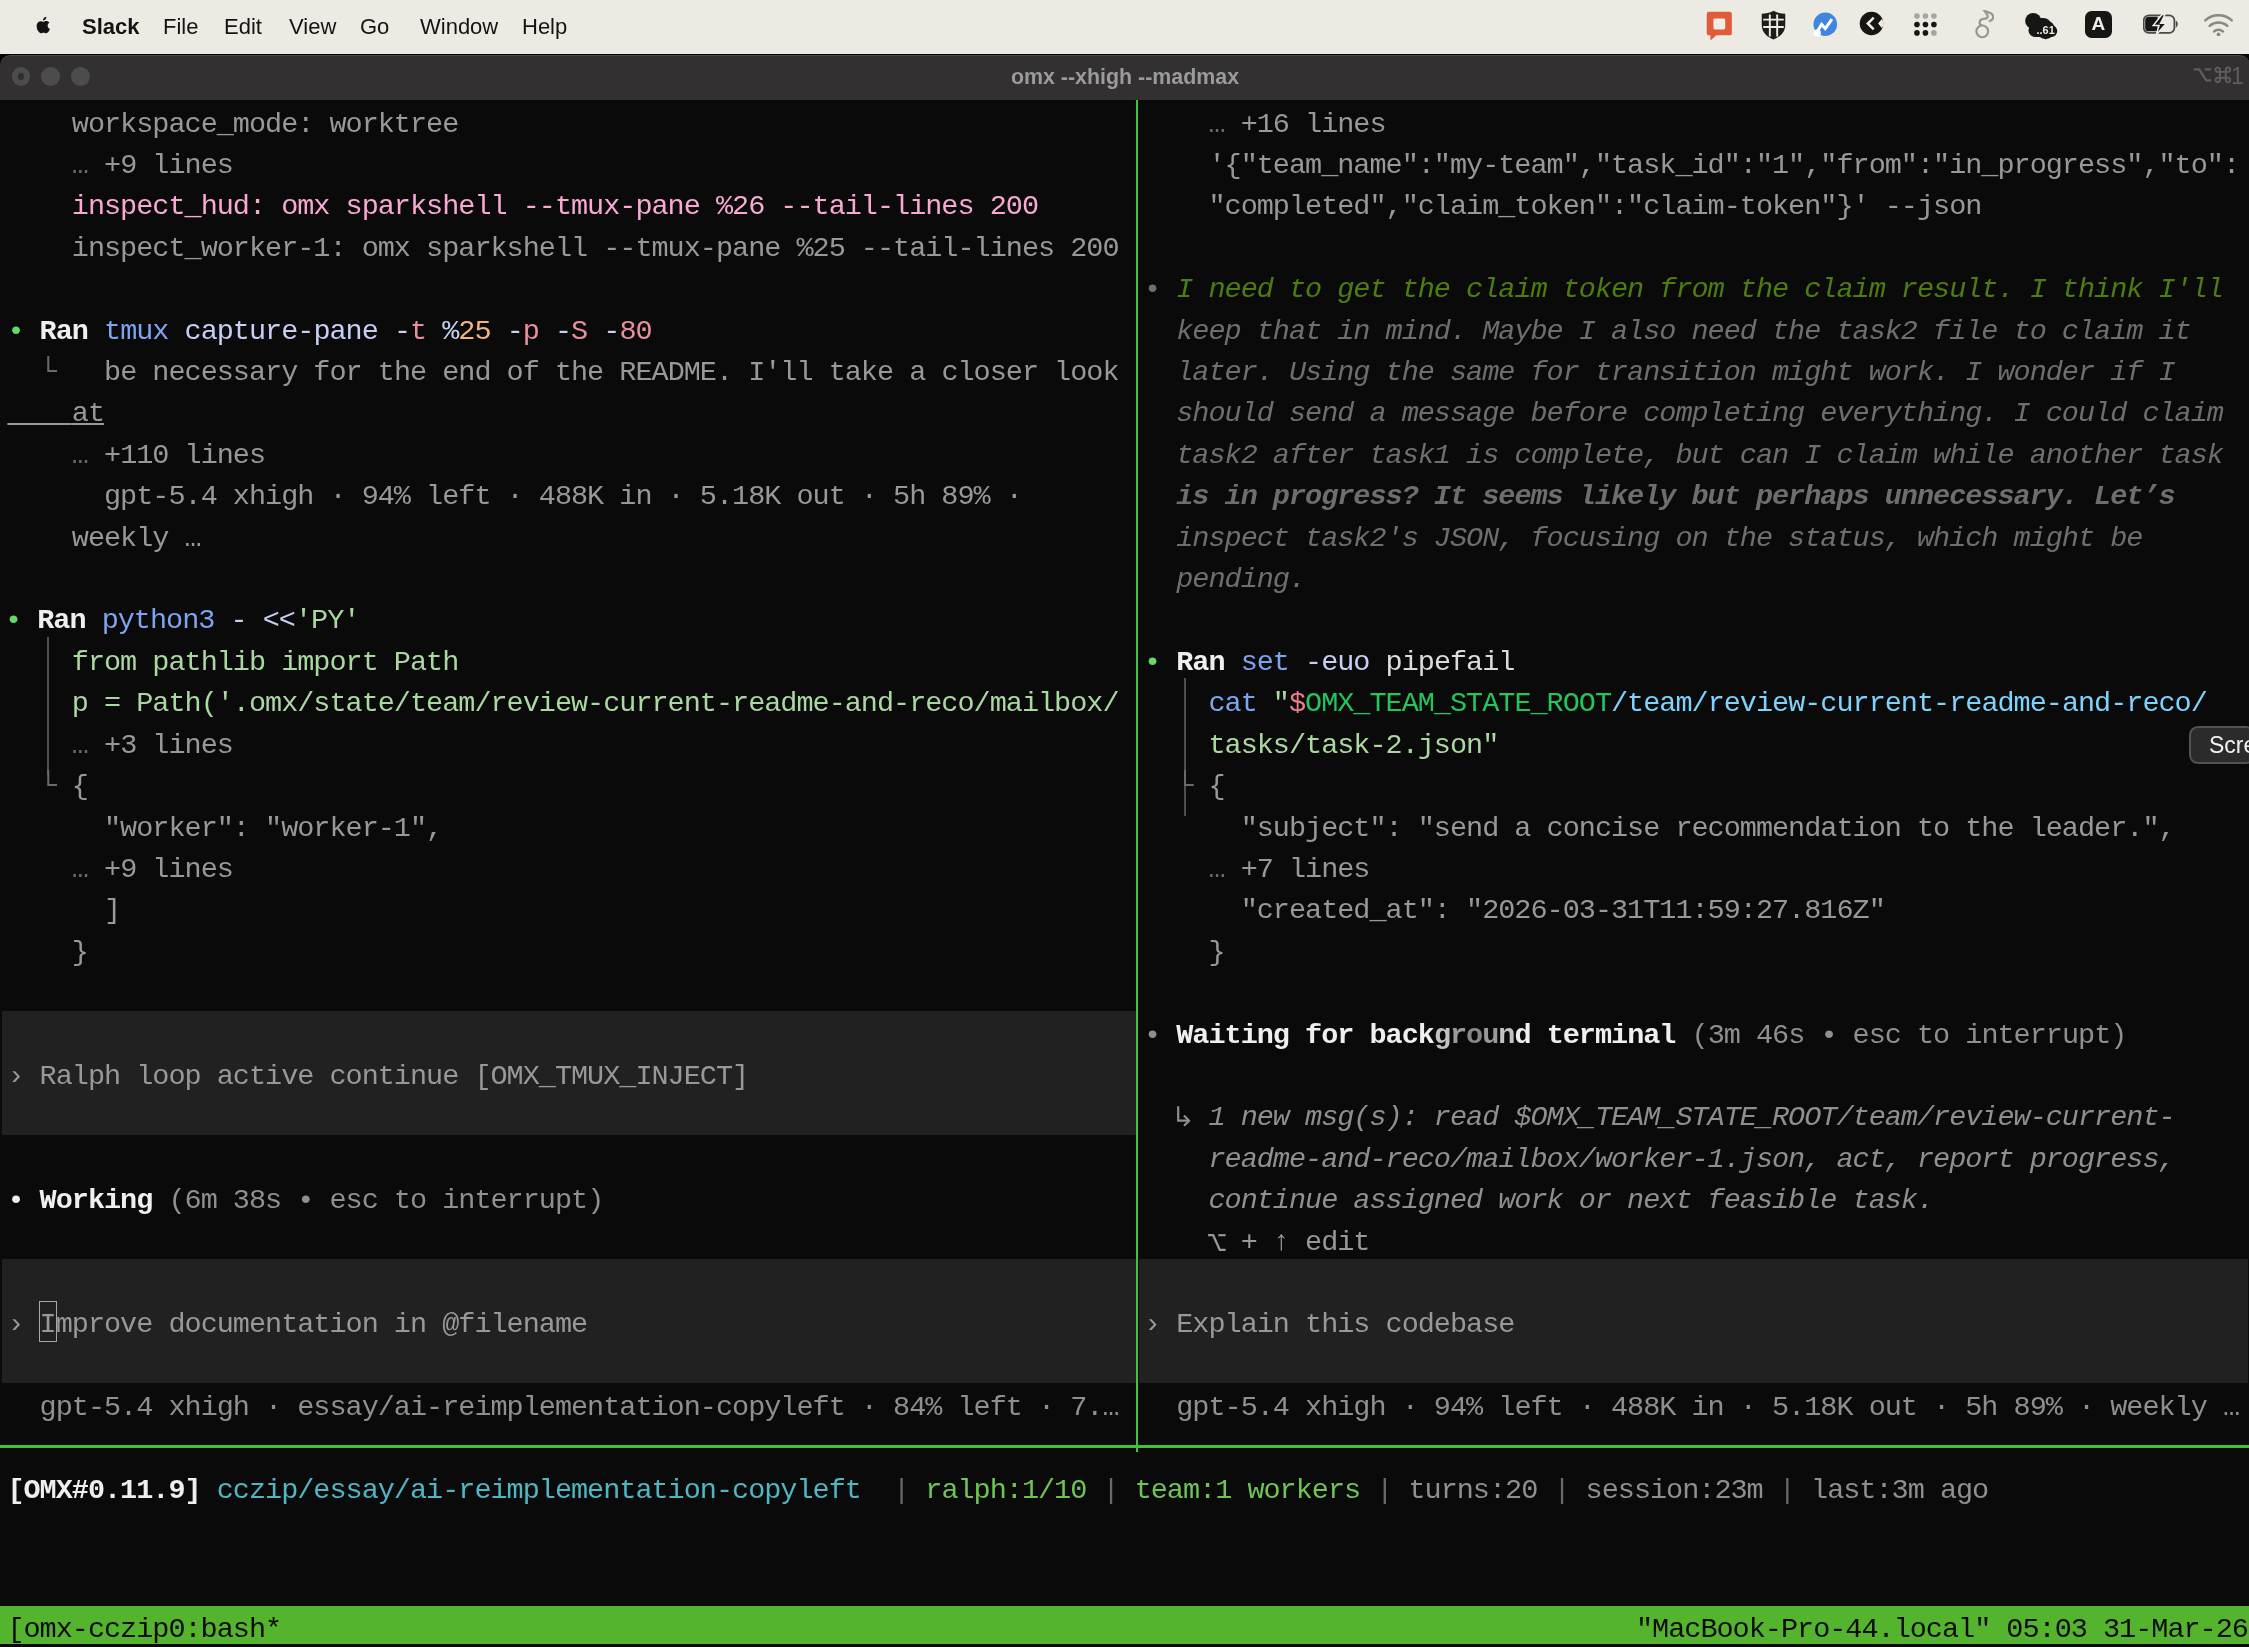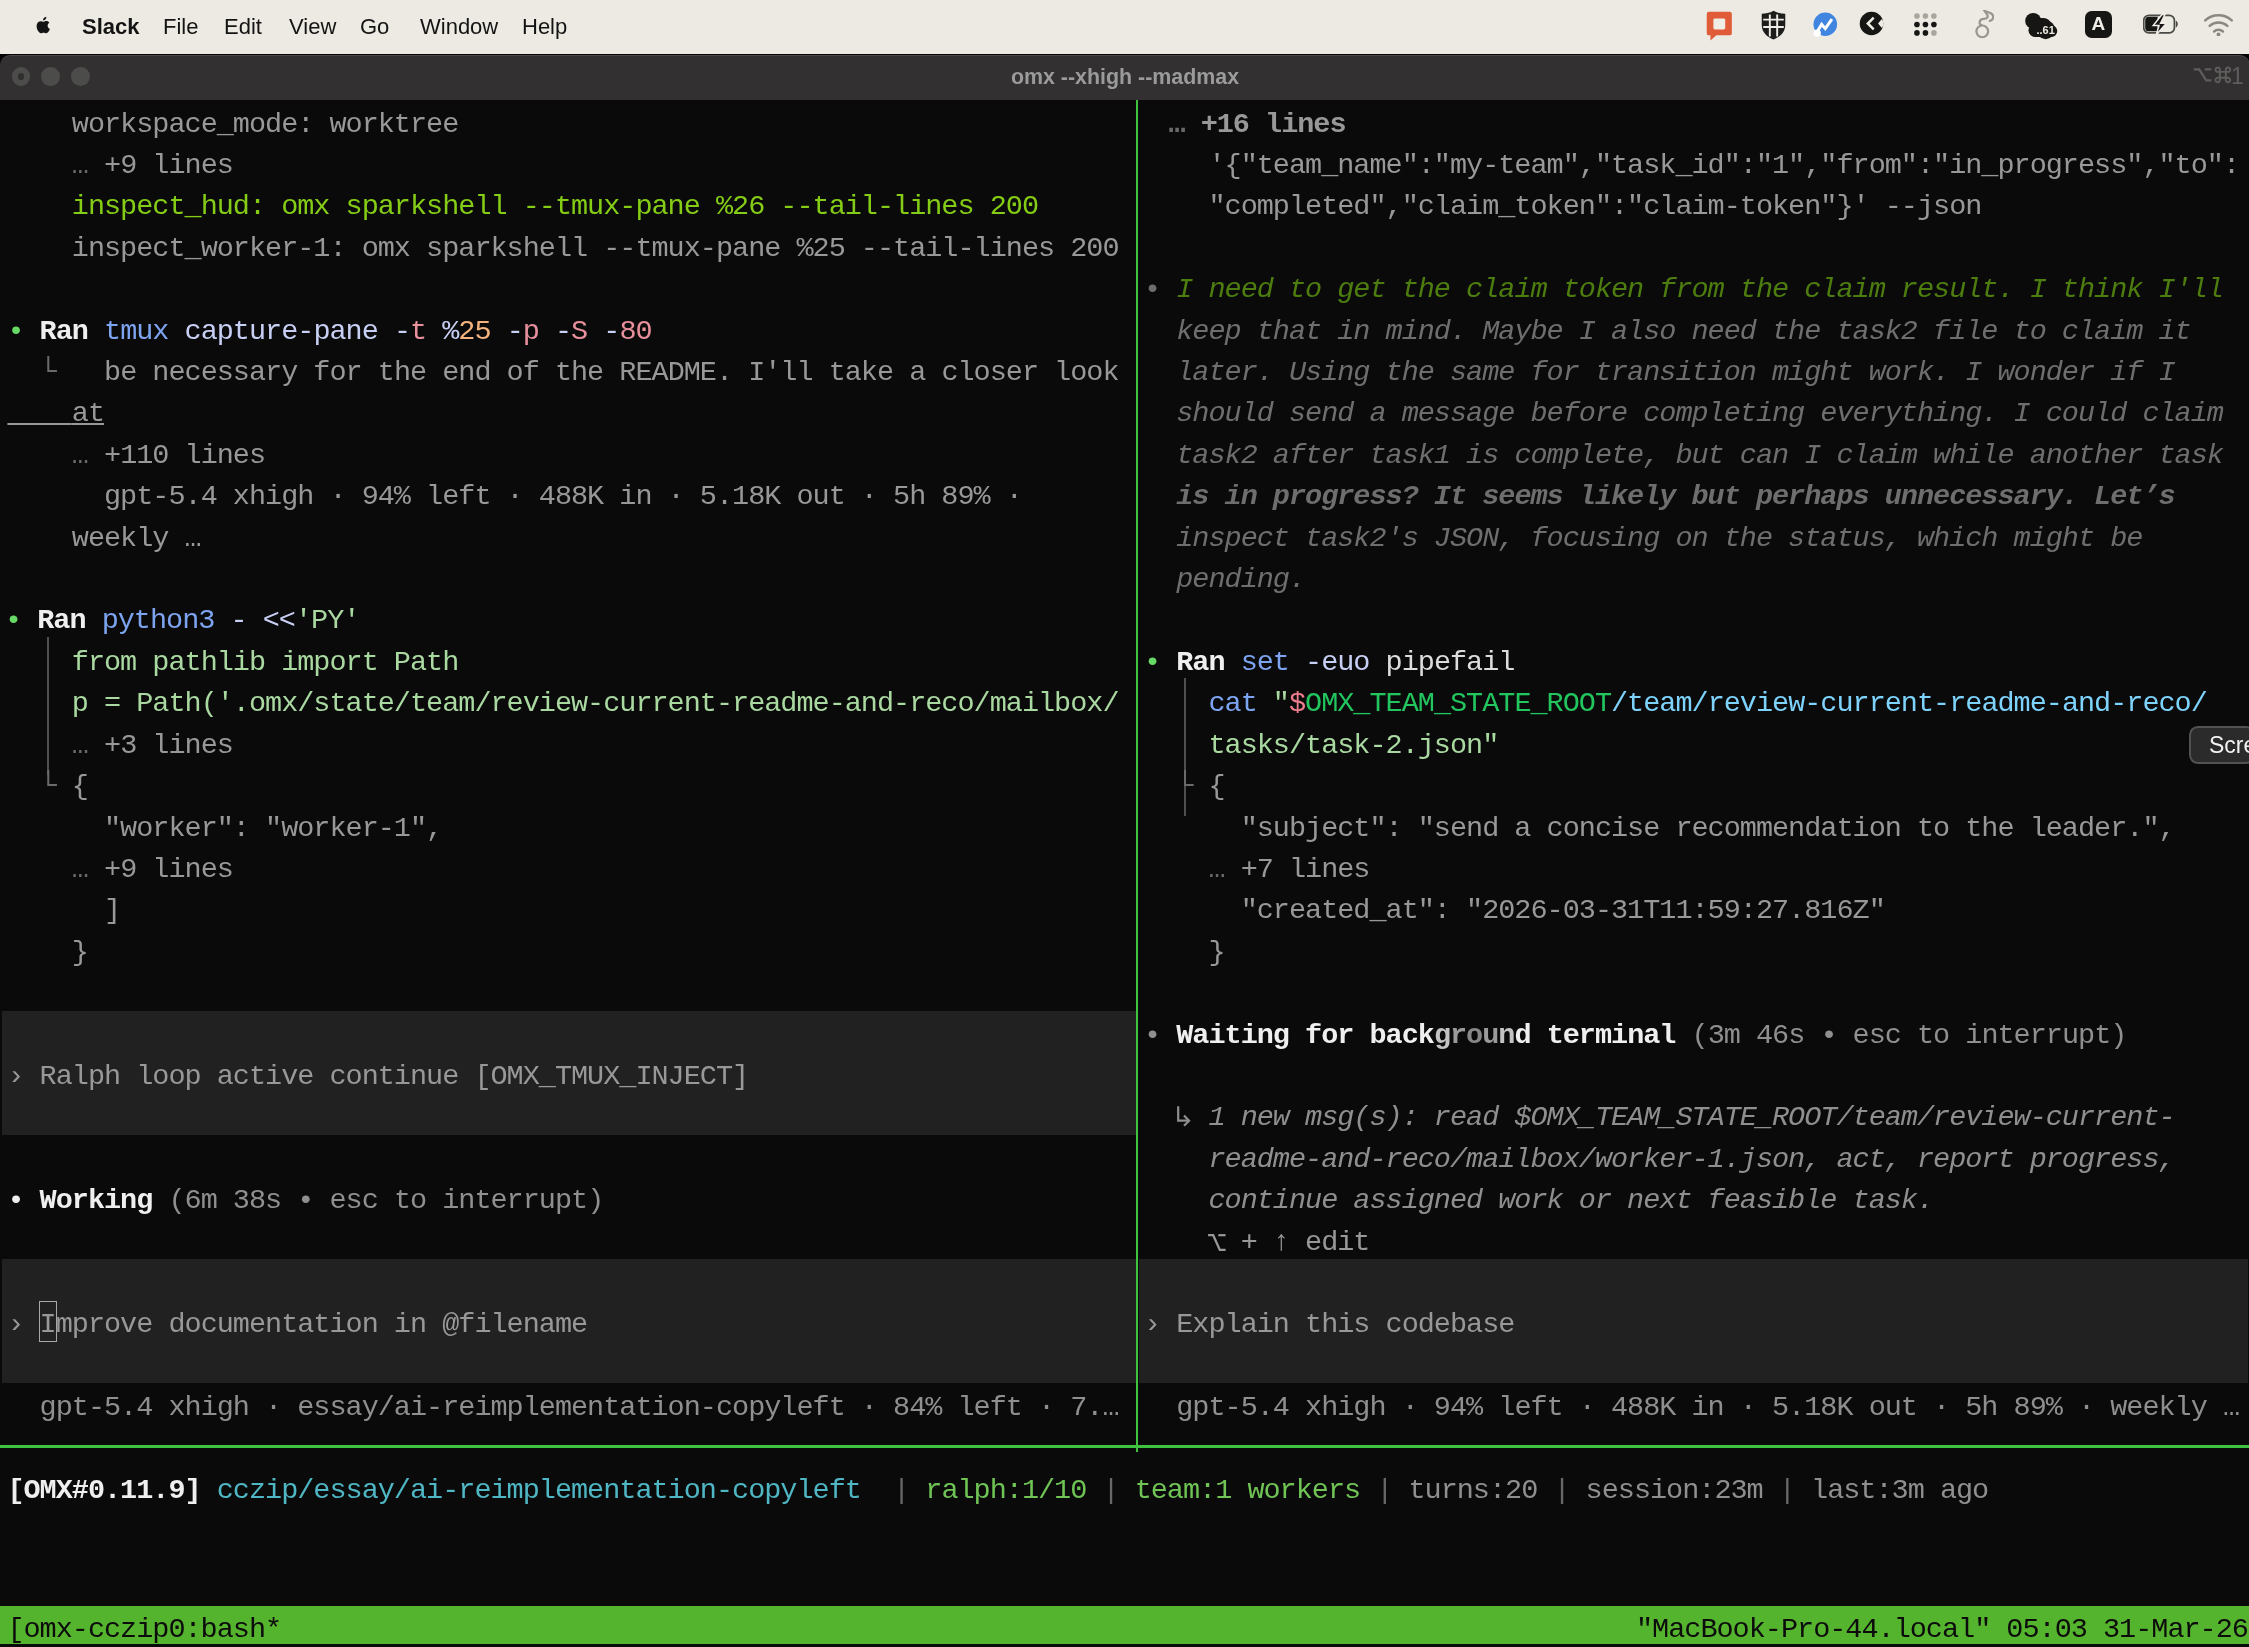--- a/index.html
+++ b/index.html
@@ -50,42 +50,42 @@
 
   <div style="position:absolute;left:1136px;top:100px;width:2.2px;height:1352px;background:#3fc23f;"></div>
   <div style="position:absolute;left:0;top:1445px;width:2250px;height:3px;background:#3fc23f;"></div>
   <div style="position:absolute;left:47px;top:637px;width:1.8px;height:138px;background:#4f4f4f;"></div>
   <div style="position:absolute;left:1184px;top:678px;width:1.8px;height:138px;background:#4f4f4f;"></div>
 
   <div style="position:absolute;left:39px;top:1301px;width:17.6px;height:41px;border:1.5px solid #a8a8a8;"></div>
 
 <div class="r" style="left:7.4px;top:104px;width:1129px;overflow:hidden;">    <span style="color:#989898;">workspace_mode: worktree</span></div>
 <div class="r" style="left:7.4px;top:145px;width:1129px;overflow:hidden;">    <span style="color:#6a6a6a;">…</span> <span style="color:#989898;">+9 lines</span></div>
-<div class="r" style="left:7.4px;top:186px;width:1129px;overflow:hidden;">    <span style="color:#84cc16;">inspect_hud: omx sparkshell --tmux-pane %26 --tail-lines 200</span></div>
+<div class="r" style="left:7.4px;top:186px;width:1129px;overflow:hidden;">    <span style="color:#f9a8d4;">inspect_hud: omx sparkshell --tmux-pane %26 --tail-lines 200</span></div>
 <div class="r" style="left:7.4px;top:228px;width:1129px;overflow:hidden;">    <span style="color:#989898;">inspect_worker-1: omx sparkshell --tmux-pane %25 --tail-lines 200</span></div>
 <div class="r" style="left:7.4px;top:311px;width:1129px;overflow:hidden;"><span style="color:#67d967;">•</span> <span style="color:#efefef;font-weight:700;">Ran</span> <span style="color:#7da4f0;">tmux</span> <span style="color:#c7cff4;">capture-pane</span> <span style="color:#c7cff4;">-</span><span style="color:#e8919d;">t</span> <span style="color:#c7cff4;">%</span><span style="color:#f2b37e;">25</span> <span style="color:#c7cff4;">-</span><span style="color:#e8919d;">p</span> <span style="color:#c7cff4;">-</span><span style="color:#e8919d;">S</span> <span style="color:#c7cff4;">-</span><span style="color:#e8919d;">80</span></div>
 <div class="r" style="left:7.4px;top:352px;width:1129px;overflow:hidden;">  <span style="color:#6a6a6a;">└</span>   <span style="color:#989898;">be necessary for the end of the README. I'll take a closer look</span></div>
 <div class="r" style="left:7.4px;top:393px;width:1129px;overflow:hidden;text-decoration:underline;">    <span style="color:#989898;">at</span></div>
 <div class="r" style="left:7.4px;top:435px;width:1129px;overflow:hidden;">    <span style="color:#6a6a6a;">…</span> <span style="color:#989898;">+110 lines</span></div>
 <div class="r" style="left:7.4px;top:476px;width:1129px;overflow:hidden;">      <span style="color:#989898;">gpt-5.4 xhigh · 94% left · 488K in · 5.18K out · 5h 89% ·</span></div>
 <div class="r" style="left:7.4px;top:518px;width:1129px;overflow:hidden;">    <span style="color:#989898;">weekly …</span></div>
 <div class="r" style="left:5px;top:600px;width:1129px;overflow:hidden;"><span style="color:#67d967;">•</span> <span style="color:#efefef;font-weight:700;">Ran</span> <span style="color:#7da4f0;">python3</span> <span style="color:#c7cff4;">-</span> <span style="color:#c7cff4;">&lt;&lt;</span><span style="color:#a9d8a0;">'PY'</span></div>
 <div class="r" style="left:7.4px;top:642px;width:1129px;overflow:hidden;">    <span style="color:#a9d8a0;">from pathlib import Path</span></div>
 <div class="r" style="left:7.4px;top:683px;width:1129px;overflow:hidden;">    <span style="color:#a9d8a0;">p = Path('.omx/state/team/review-current-readme-and-reco/mailbox/</span></div>
 <div class="r" style="left:7.4px;top:725px;width:1129px;overflow:hidden;">    <span style="color:#6a6a6a;">…</span> <span style="color:#989898;">+3 lines</span></div>
 <div class="r" style="left:7.4px;top:766px;width:1129px;overflow:hidden;">  <span style="color:#6a6a6a;">└</span> <span style="color:#989898;">{</span></div>
 <div class="r" style="left:7.4px;top:808px;width:1129px;overflow:hidden;">      <span style="color:#989898;">"worker": "worker-1",</span></div>
 <div class="r" style="left:7.4px;top:849px;width:1129px;overflow:hidden;">    <span style="color:#6a6a6a;">…</span> <span style="color:#989898;">+9 lines</span></div>
 <div class="r" style="left:7.4px;top:890px;width:1129px;overflow:hidden;">      <span style="color:#989898;">]</span></div>
 <div class="r" style="left:7.4px;top:932px;width:1129px;overflow:hidden;">    <span style="color:#989898;">}</span></div>
 <div class="r" style="left:7.4px;top:1056px;width:1129px;overflow:hidden;"><span style="color:#989898;">›</span> <span style="color:#989898;">Ralph loop active continue [OMX_TMUX_INJECT]</span></div>
 <div class="r" style="left:7.4px;top:1180px;width:1129px;overflow:hidden;"><span style="color:#efefef;">•</span> <span style="color:#efefef;font-weight:700;">Working</span> <span style="color:#8f8f8f;">(6m 38s • esc to interrupt)</span></div>
 <div class="r" style="left:7.4px;top:1304px;width:1129px;overflow:hidden;"><span style="color:#989898;">›</span> <span style="color:#989898;">Improve documentation in @filename</span></div>
 <div class="r" style="left:7.4px;top:1387px;width:1129px;overflow:hidden;">  <span style="color:#8f8f8f;">gpt-5.4 xhigh · essay/ai-reimplementation-copyleft · 84% left · 7.…</span></div>
-<div class="r" style="left:1104px;top:104px;width:1106px;overflow:hidden;font-weight:bold;">    <span style="color:#6a6a6a;">…</span> <span style="color:#989898;">+16 lines</span></div>
+<div class="r" style="left:1144px;top:104px;width:1106px;overflow:hidden;">    <span style="color:#6a6a6a;">…</span> <span style="color:#989898;">+16 lines</span></div>
 <div class="r" style="left:1144px;top:145px;width:1106px;overflow:hidden;">    <span style="color:#989898;">'{"team_name":"my-team","task_id":"1","from":"in_progress","to":</span></div>
 <div class="r" style="left:1144px;top:186px;width:1106px;overflow:hidden;">    <span style="color:#989898;">"completed","claim_token":"claim-token"}' --json</span></div>
 <div class="r" style="left:1144px;top:269px;width:1106px;overflow:hidden;"><span style="color:#6e6e6e;">•</span> <span style="color:#4d7c0f;font-style:italic;">I need to get the claim token from the claim result. I think I'll</span></div>
 <div class="r" style="left:1144px;top:311px;width:1106px;overflow:hidden;">  <span style="color:#6e6e6e;font-style:italic;">keep that in mind. Maybe I also need the task2 file to claim it</span></div>
 <div class="r" style="left:1144px;top:352px;width:1106px;overflow:hidden;">  <span style="color:#6e6e6e;font-style:italic;">later. Using the same for transition might work. I wonder if I</span></div>
 <div class="r" style="left:1144px;top:393px;width:1106px;overflow:hidden;">  <span style="color:#6e6e6e;font-style:italic;">should send a message before completing everything. I could claim</span></div>
 <div class="r" style="left:1144px;top:435px;width:1106px;overflow:hidden;">  <span style="color:#6e6e6e;font-style:italic;">task2 after task1 is complete, but can I claim while another task</span></div>
 <div class="r" style="left:1144px;top:476px;width:1106px;overflow:hidden;">  <span style="color:#6e6e6e;font-style:italic;font-weight:bold;">is in progress? It seems likely but perhaps unnecessary. Let’s</span></div>
 <div class="r" style="left:1144px;top:518px;width:1106px;overflow:hidden;">  <span style="color:#6e6e6e;font-style:italic;">inspect task2's JSON, focusing on the status, which might be</span></div>
 <div class="r" style="left:1144px;top:559px;width:1106px;overflow:hidden;">  <span style="color:#6e6e6e;font-style:italic;">pending.</span></div>

